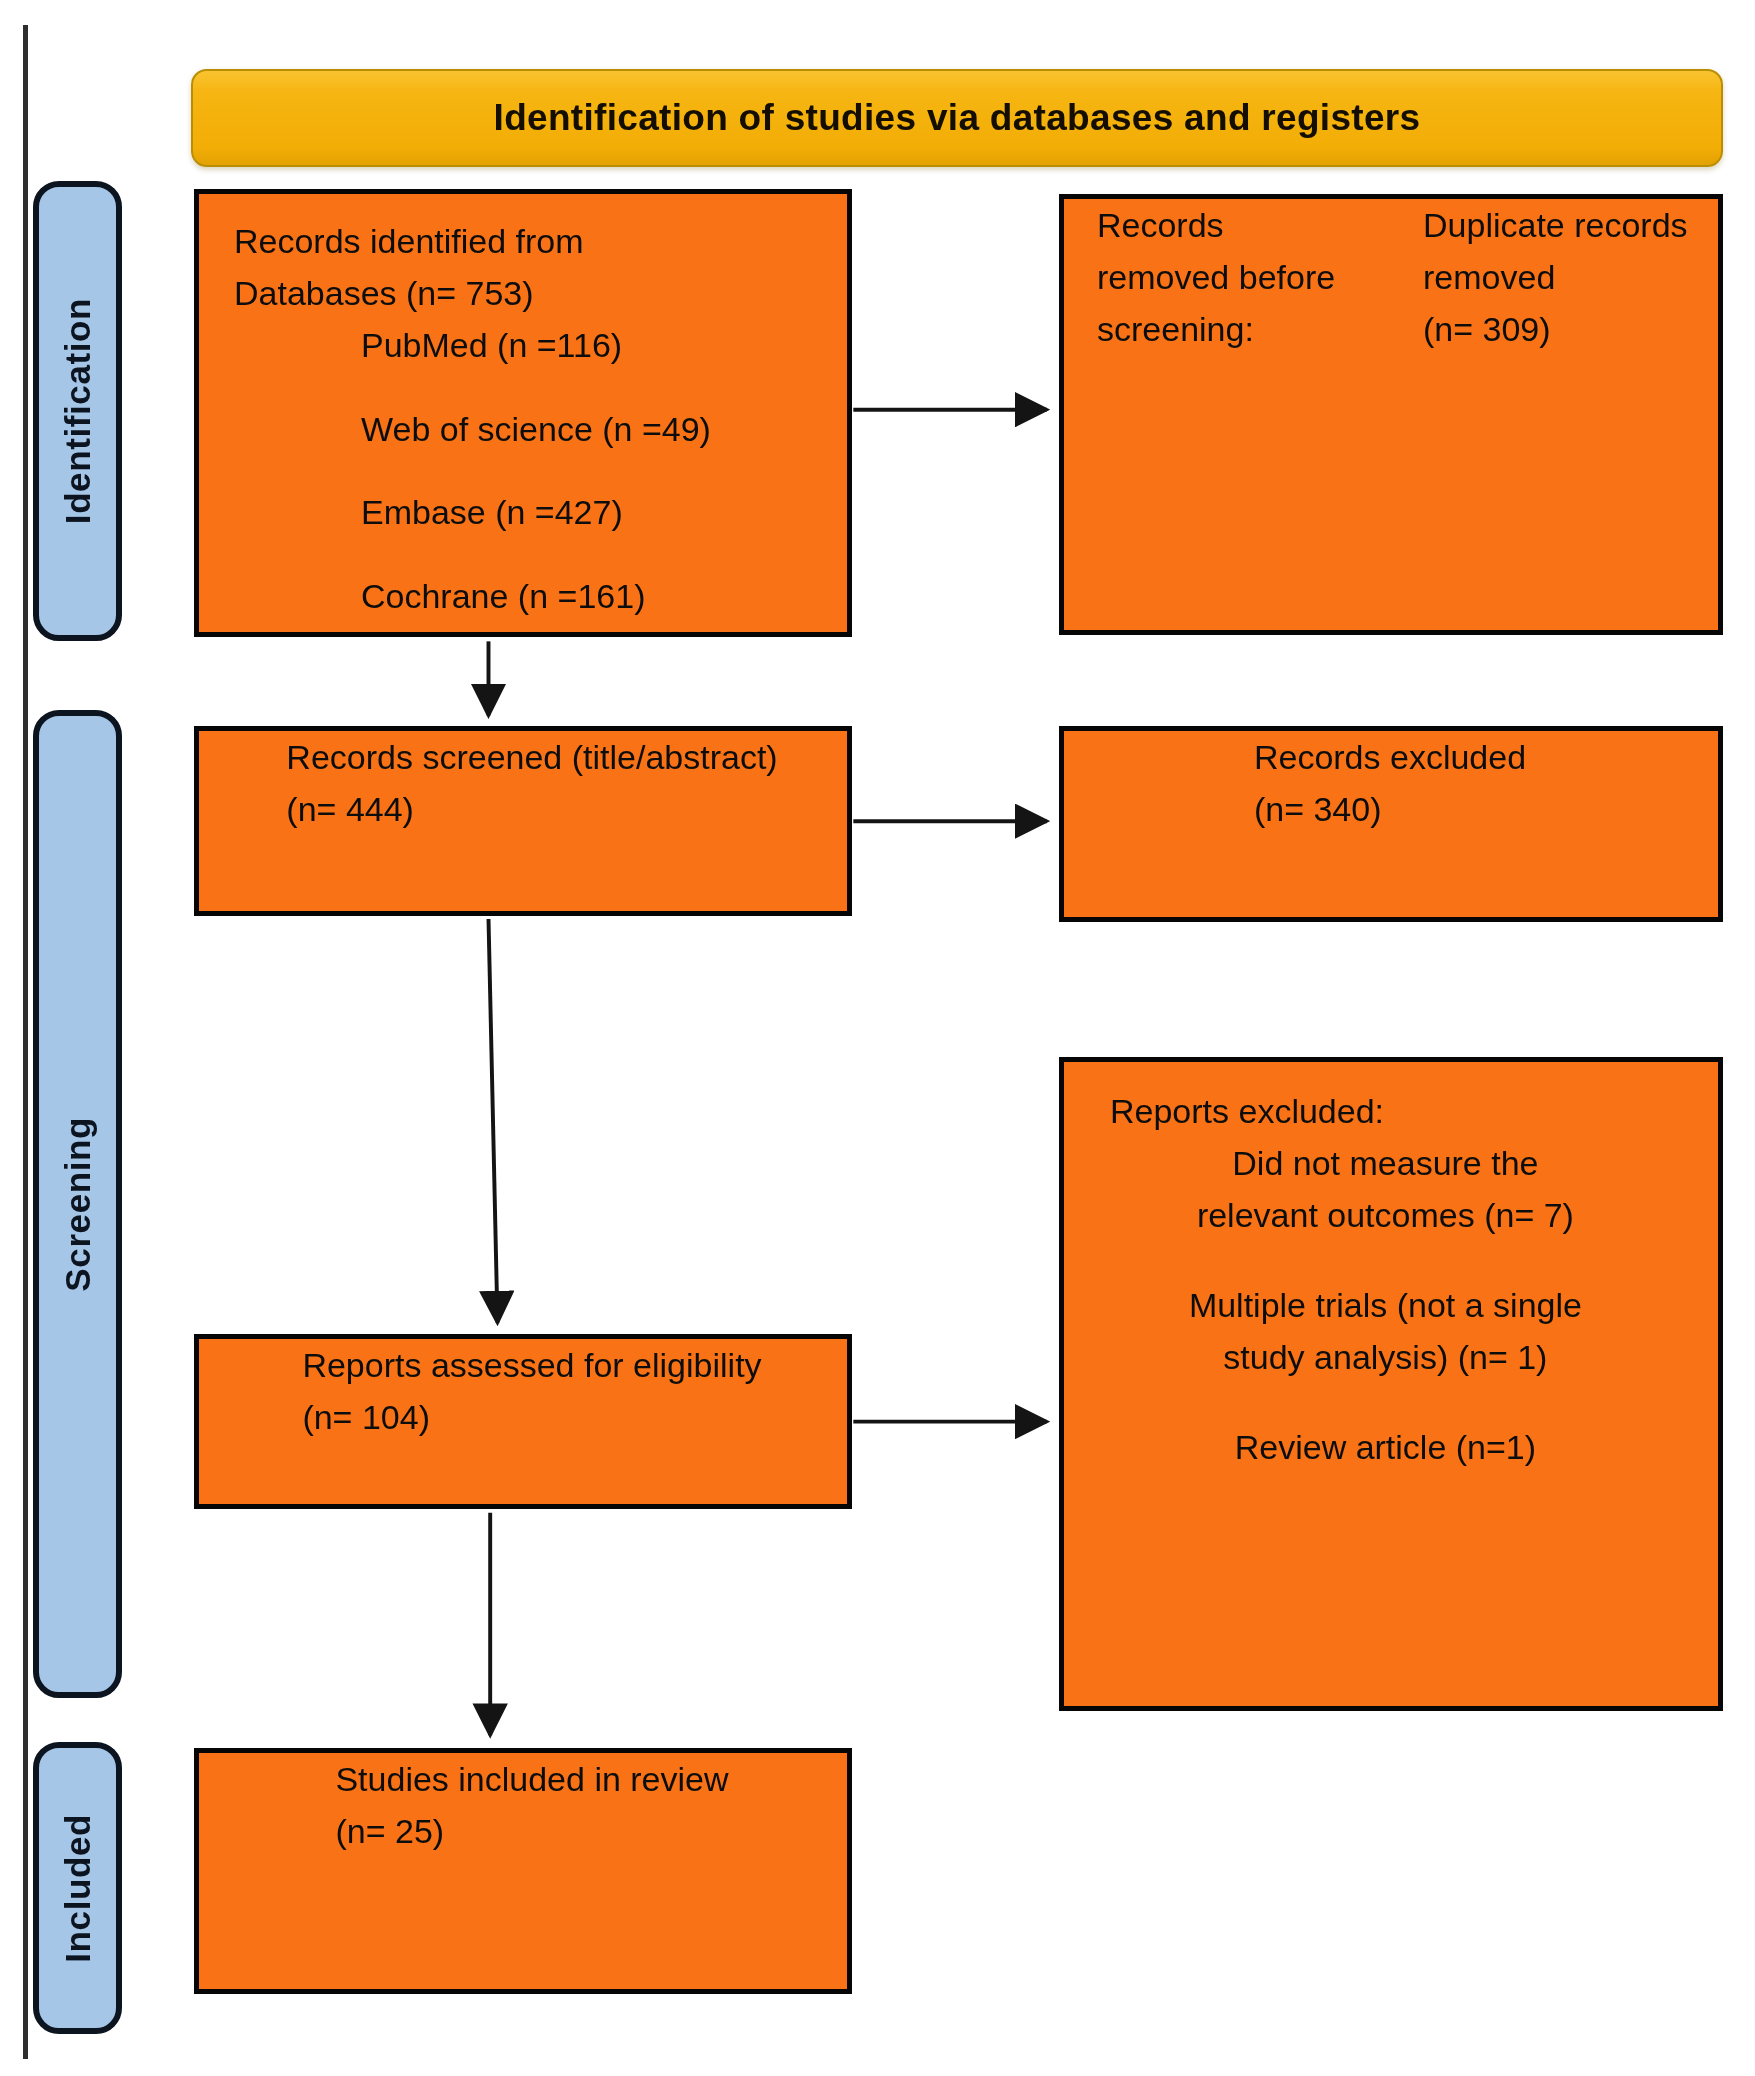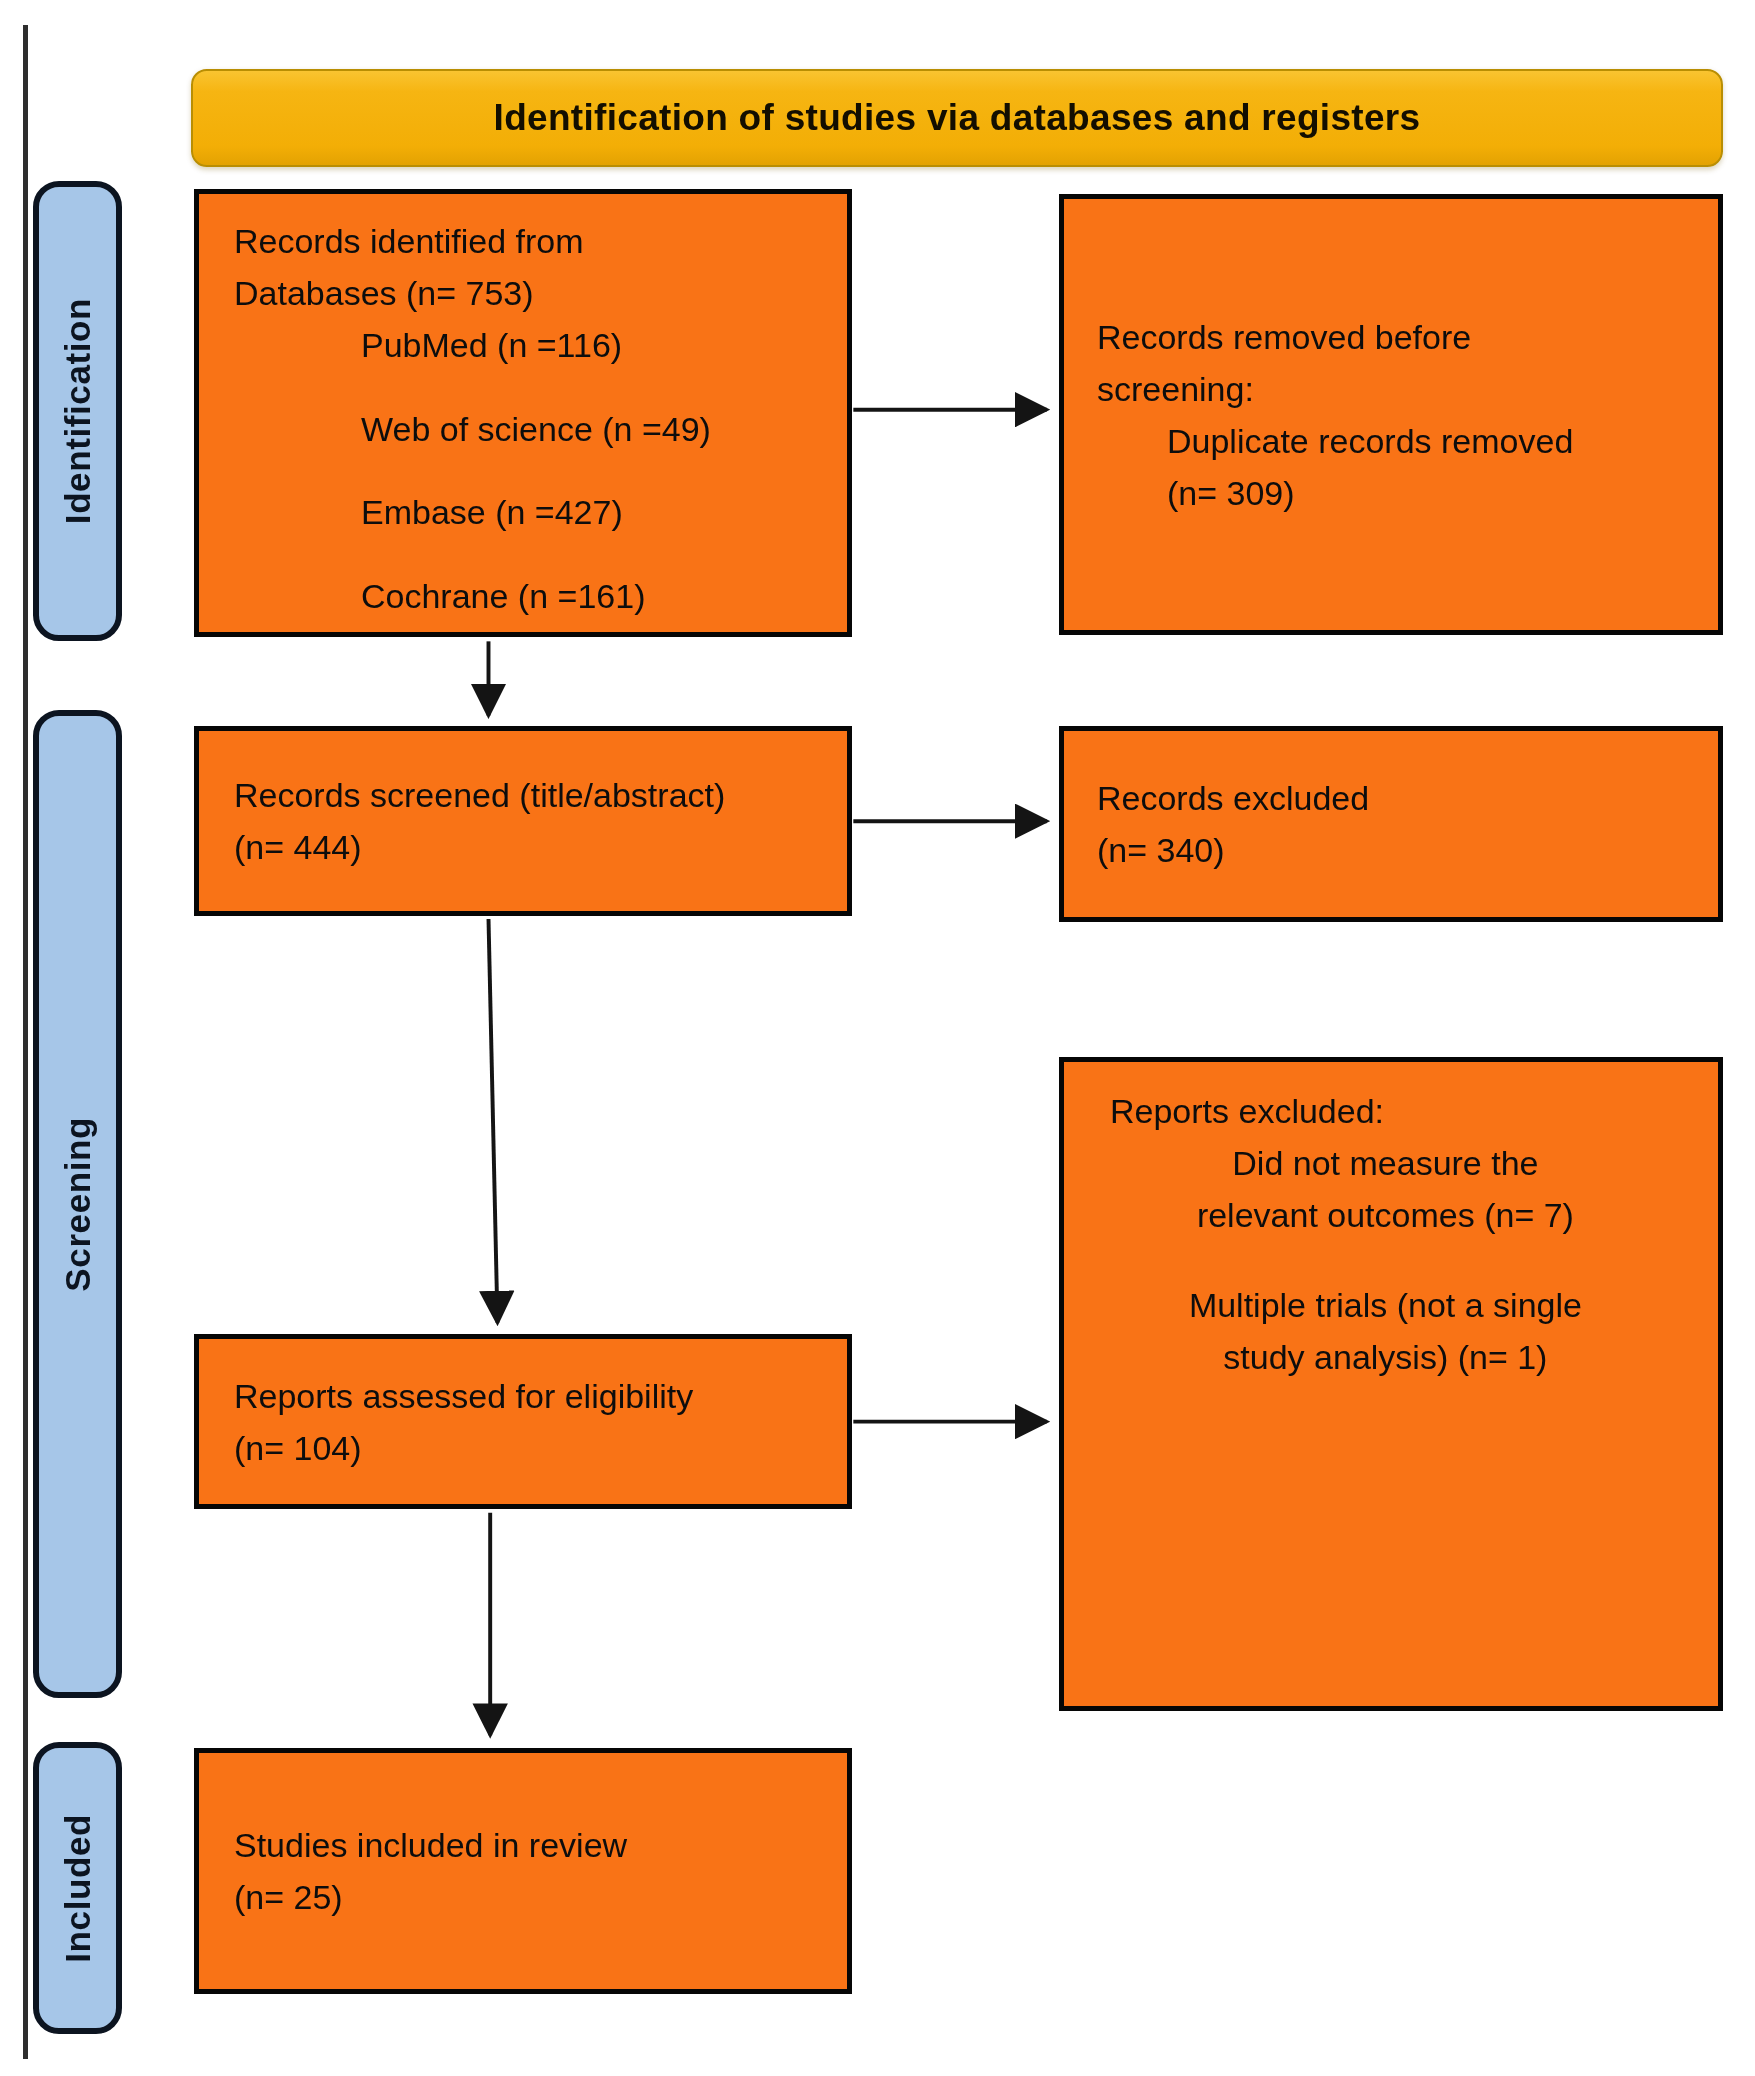--- a/index.html
+++ b/index.html
@@ -29,21 +29,21 @@
     font-size:35px;font-weight:bold;color:#0c1420;letter-spacing:0.6px;white-space:nowrap;
   }
   .stage.identification{top:181px;height:460px;}
   .stage.screening{top:710px;height:988px;}
   .stage.included{top:1742px;height:292px;}
   .node{
     position:absolute;background:#f97316;border:5.6px solid #060606;box-sizing:border-box;
     font-size:34px;line-height:52px;
   }
   .pre{white-space:pre-line;}
-  .vcenter{display:flex;flex-direction:column;justify-content:center;}
+  .vcenter{display:flex;flex-direction:row;justify-content:center;}
   .b1{left:194px;top:189px;width:658px;height:448px;padding:21.4px 17px 0 35px;}
   .b1 .src{margin-left:127px;}
   .b1 .src + .src{margin-top:31.5px;}
   .b2{left:194px;top:726px;width:658px;height:190px;padding:0 17px 0 35px;}
   .b3{left:194px;top:1334px;width:658px;height:175px;padding:0 17px 0 35px;}
   .b4{left:194px;top:1748px;width:658px;height:246px;padding:0 17px 0 35px;}
   .r1{left:1059px;top:194px;width:664px;height:441px;padding:0 17px 0 33px;}
   .r1 .detail{margin-left:70px;}
   .r2{left:1059px;top:726px;width:664px;height:196px;padding:0 35px 0 33px;}
   .r3{left:1059px;top:1057px;width:664px;height:654px;padding:22.5px 11.2px 0 0;}
@@ -102,20 +102,21 @@
   <div class="pre">Reports assessed for eligibility
 (n= 104)</div>
 </div>
 
 <div class="node r3">
   <div class="intro pre">Reports excluded:</div>
   <div class="reason pre">Did not measure the
 relevant outcomes (n= 7)</div>
   <div class="reason pre">Multiple trials (not a single
 study analysis) (n= 1)</div>
+  <div class="reason pre">Review article (n=1)</div>
 </div>
 
 <div class="node b4 vcenter">
   <div class="pre">Studies included in review
 (n= 25)</div>
 </div>
 
 <svg class="arrows" width="1755" height="2077" viewBox="0 0 3122 3693">
   <defs>
     <marker id="ah" viewBox="0 0 10 10" refX="9" refY="5" markerWidth="9" markerHeight="9" orient="auto-start-reverse">

